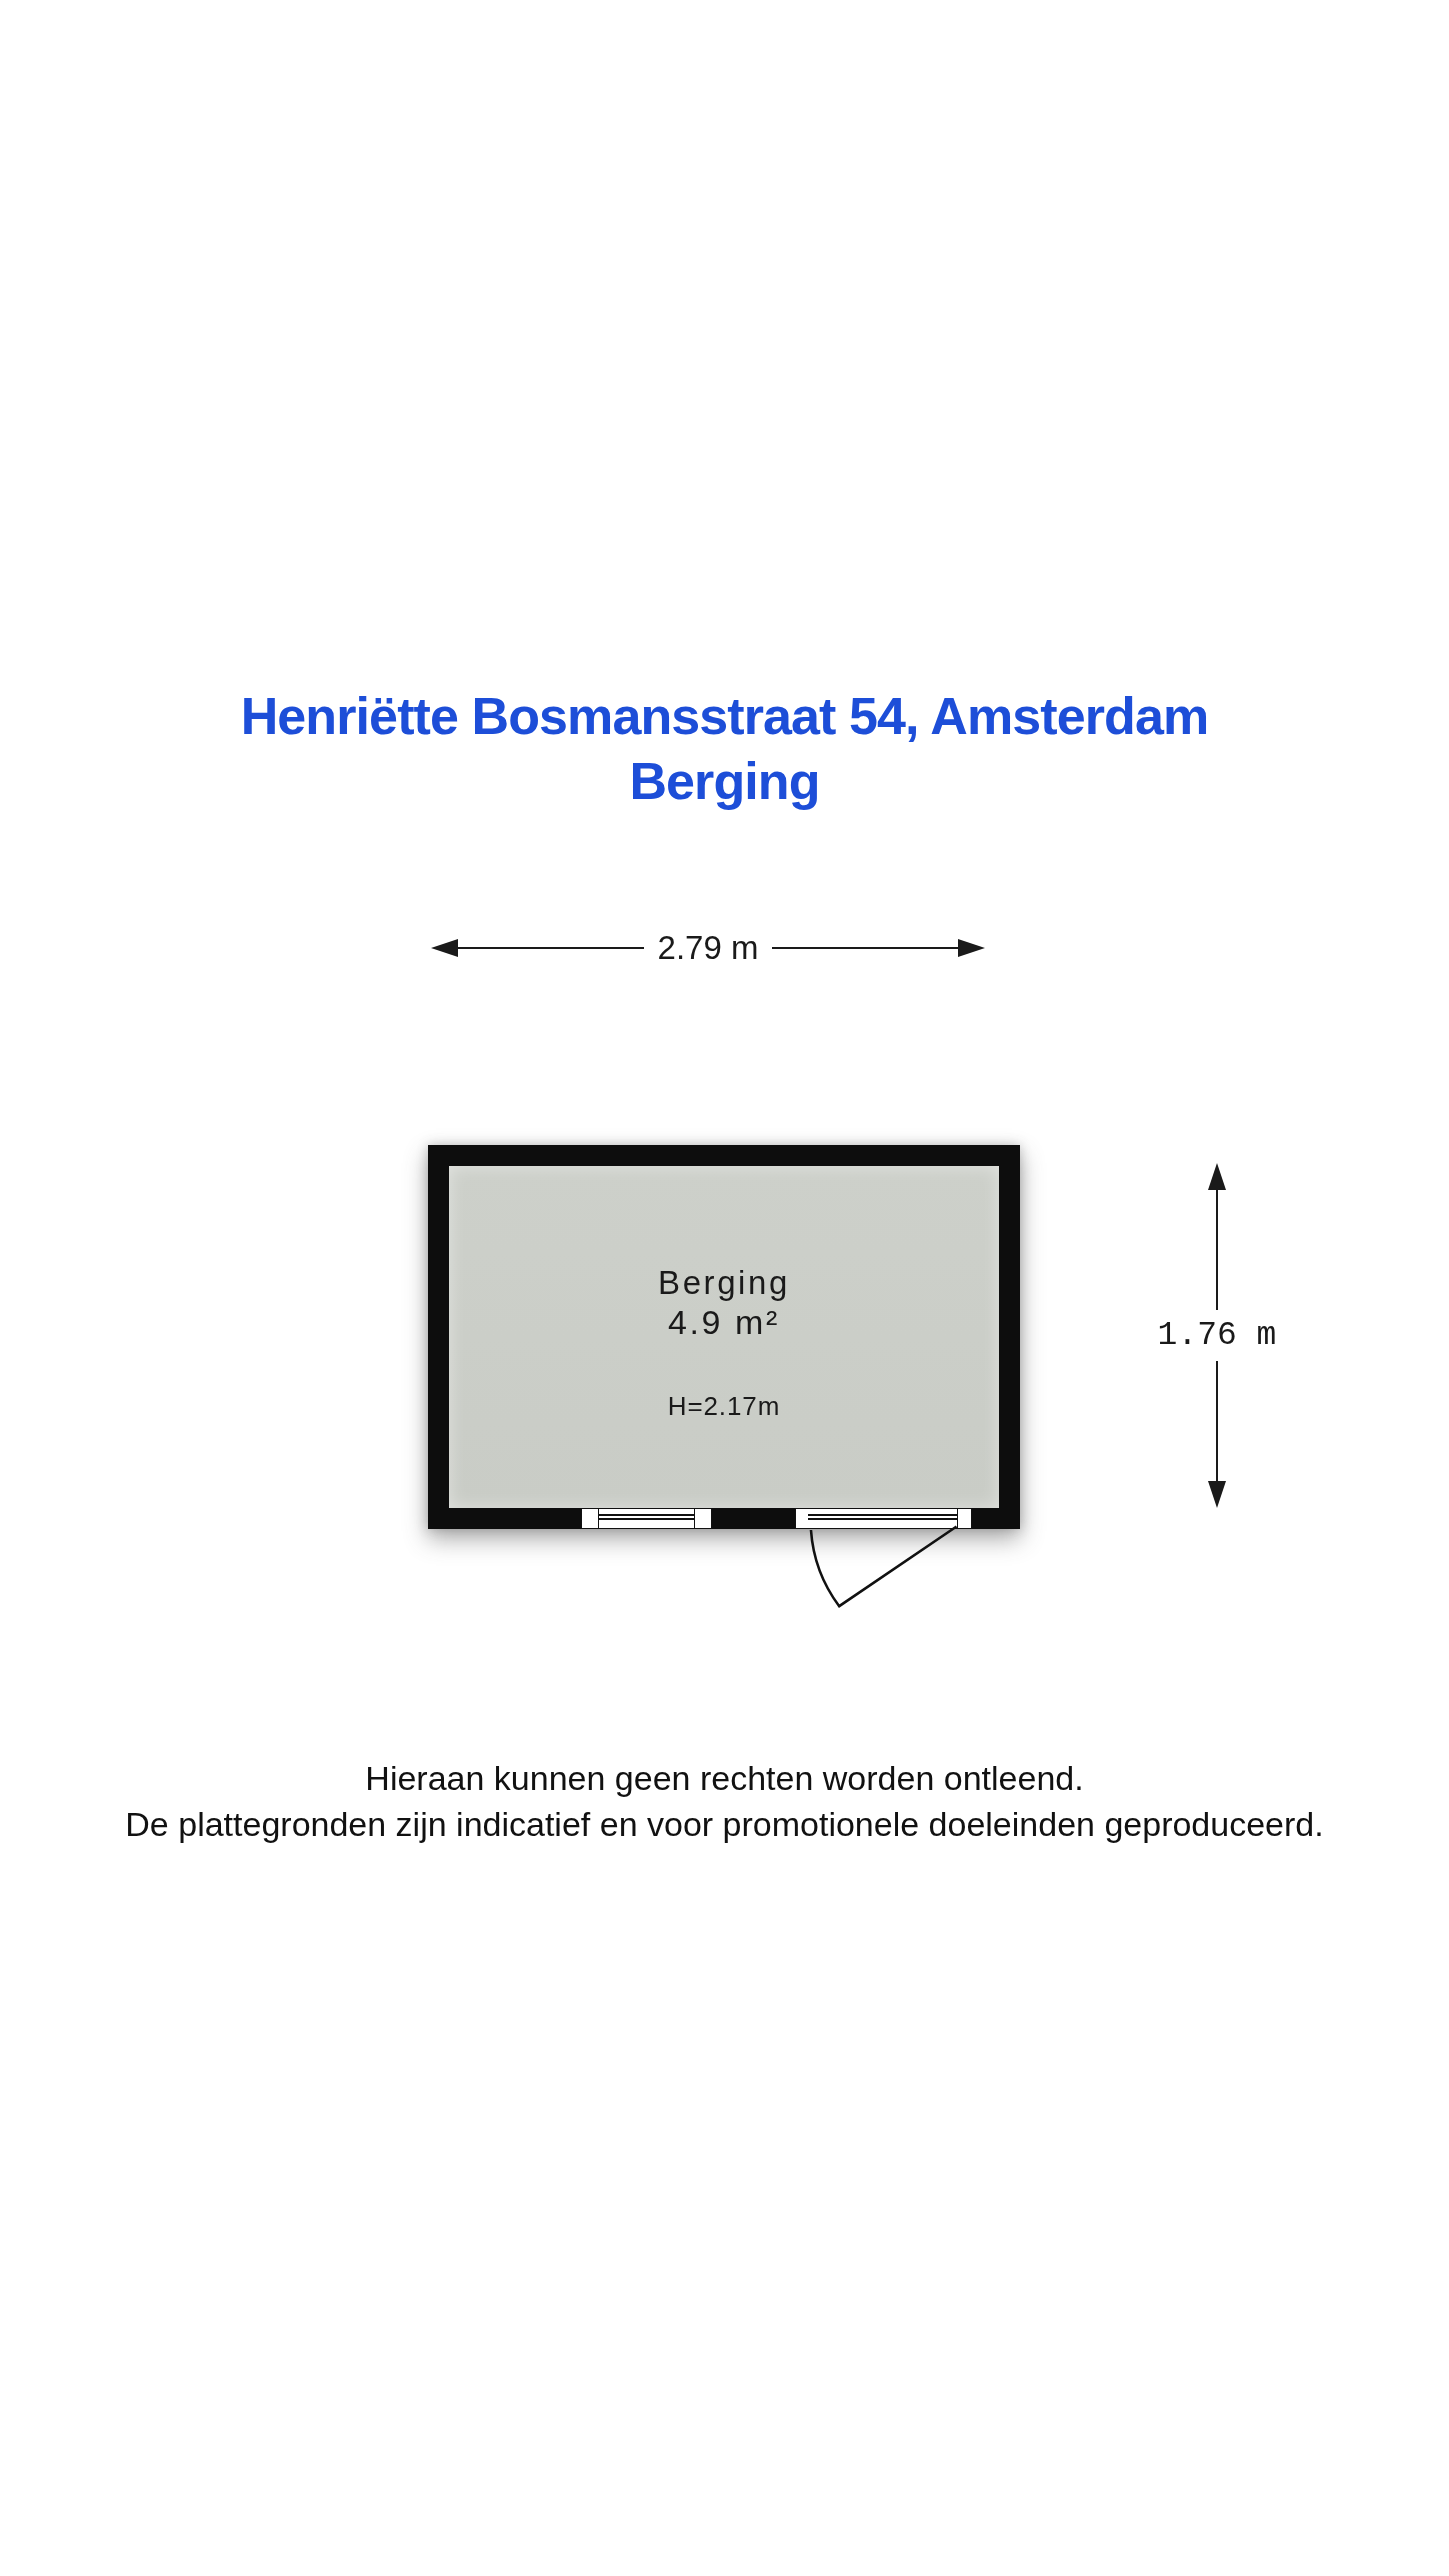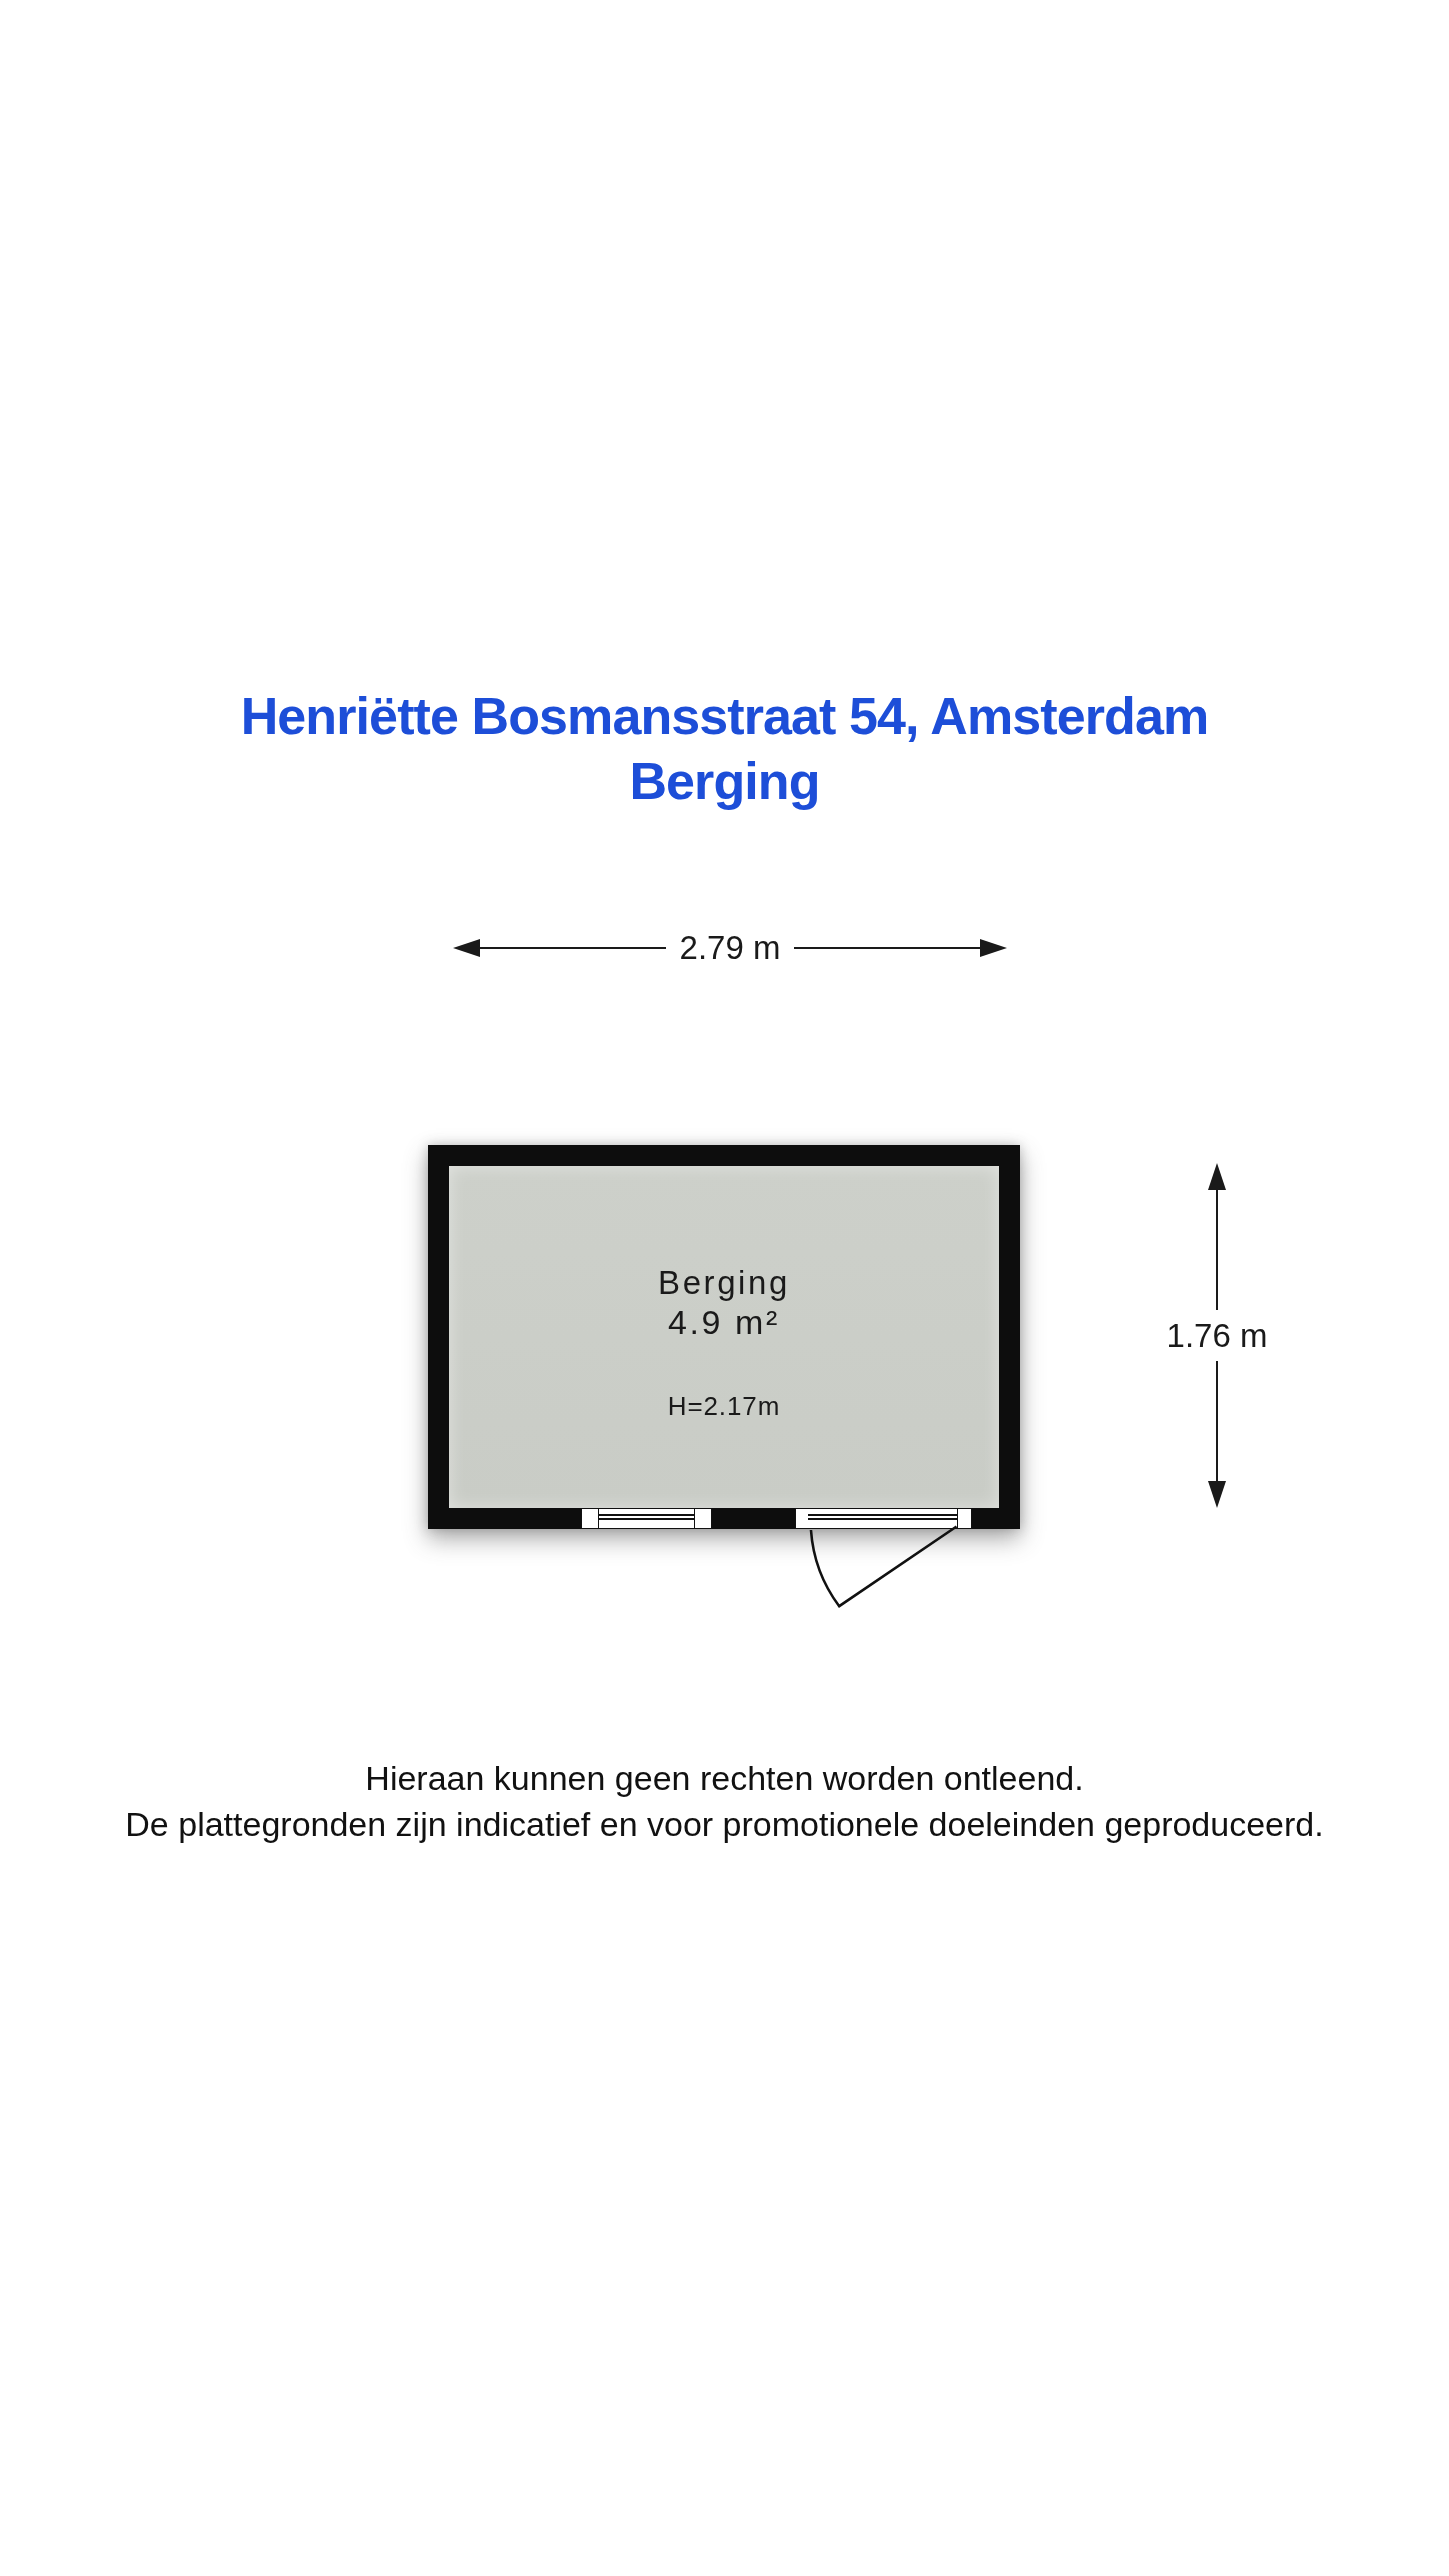--- a/index.html
+++ b/index.html
@@ -26,21 +26,21 @@
     font-weight: bold;
     font-size: 52px;
     line-height: 65px;
     color: #1d4ed8;
     letter-spacing: -0.9px;
   }
 
   
   .dim-h {
     position: absolute;
-    left: 453px;
+    left: 431px;
     top: 929px;
     width: 554px;
     height: 38px;
     display: flex;
     align-items: center;
   }
   .dim-h .line {
     flex: 1 1 auto;
     height: 2.6px;
     background: #1a1a1a;
@@ -67,20 +67,21 @@
   
   .dim-v {
     position: absolute;
     left: 1198px;
     top: 1163px;
     width: 38px;
     height: 345px;
     display: flex;
     flex-direction: column;
     align-items: center;
+    font-family: Liberation Mono, monospace;
   }
   .dim-v .line {
     flex: 1 1 auto;
     width: 2.6px;
     background: #1a1a1a;
   }
   .dim-v .ah-up {
     width: 0; height: 0;
     border-left: 9.4px solid transparent;
     border-right: 9.4px solid transparent;

